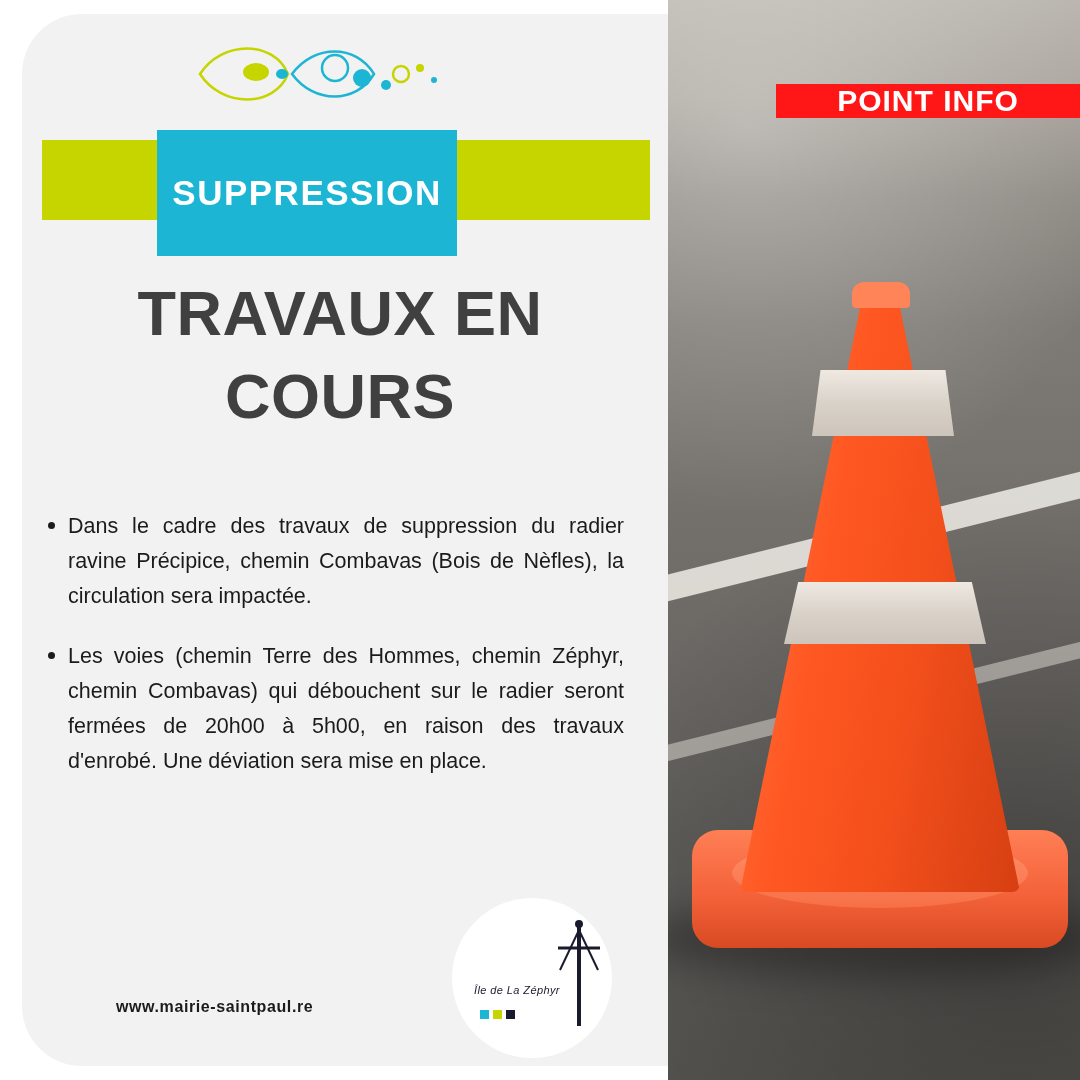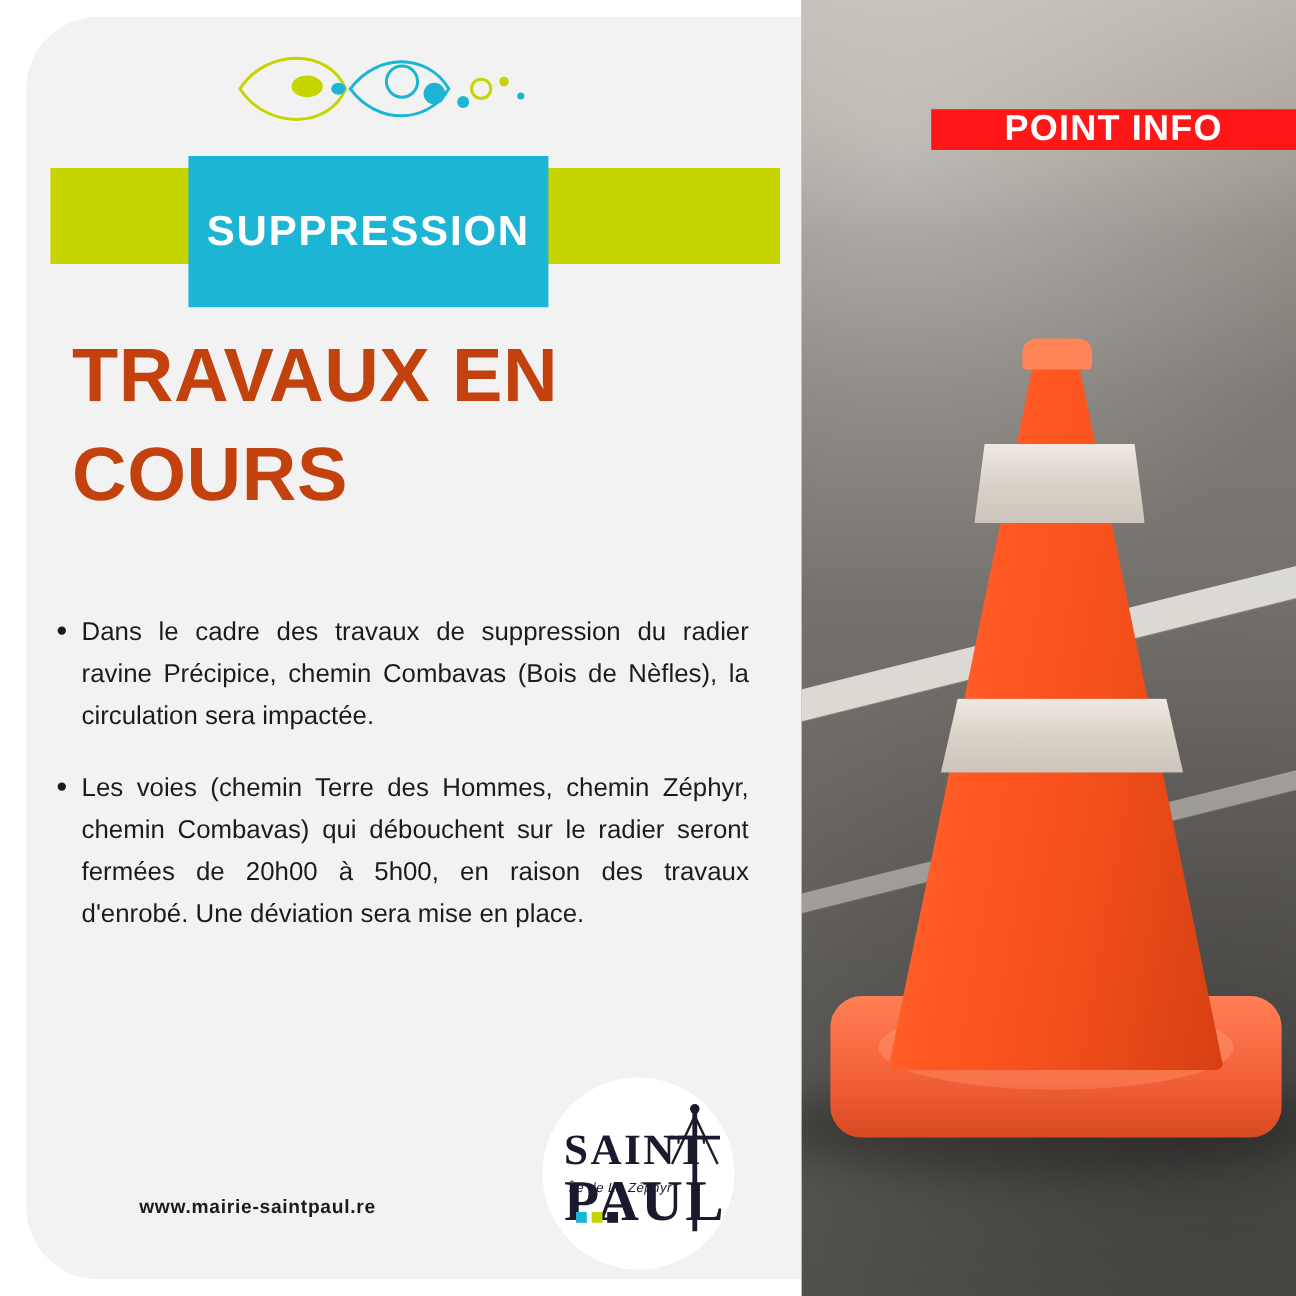--- a/index.html
+++ b/index.html
@@ -75,22 +75,22 @@
     letter-spacing: 1.5px;
     line-height: 1.15;
     text-align: center;
   }
 
   .headline {
     position: absolute;
     left: 60px;
     top: 272px;
     width: 560px;
-    text-align: left;
-    color: #c2410c;
+    text-align: center;
+    color: #404040;
     font-size: 63px;
     font-weight: bold;
     line-height: 1.32;
     letter-spacing: 0.5px;
   }
 
   .date-chip {
     position: absolute;
     left: 104px;
     top: 452px;
@@ -323,21 +323,21 @@
     filter: blur(18px);
     border-radius: 50%;
   }
 
   
   .badge {
     position: absolute;
     left: 690px;
     top: 84px;
     display: flex;
-    align-items: center;
+    align-items: flex-start;
     height: 48px;
   }
   .badge-black {
     width: 86px;
     background: #000000;
   }
   .badge-red {
     width: 304px;
     background: #ff1717;
     display: flex;
@@ -390,24 +390,20 @@
 
     <div class="logo-wrap">
       <div class="logo-circle"></div>
       <svg class="logo-mark" width="70" height="120" viewBox="0 0 70 120">
         <line x1="35" y1="4" x2="35" y2="108" stroke="#1a1a2e" stroke-width="4"></line>
         <line x1="14" y1="30" x2="56" y2="30" stroke="#1a1a2e" stroke-width="3"></line>
         <line x1="35" y1="12" x2="16" y2="52" stroke="#1a1a2e" stroke-width="2"></line>
         <line x1="35" y1="12" x2="54" y2="52" stroke="#1a1a2e" stroke-width="2"></line>
         <circle cx="35" cy="6" r="4" fill="#1a1a2e"></circle>
       </svg>
-      <div class="logo-text">
-        <div class="logo-saint">SAINT</div>
-        <div class="logo-paul">PAUL</div>
-      </div>
       <div class="logo-sub">Île de La Zéphyr</div>
       <div class="logo-squares">
         <i style="background:#1cb5d4"></i>
         <i style="background:#c6d400"></i>
         <i style="background:#1a1a2e"></i>
       </div>
     </div>
   </div>
 
   <div class="photo">

